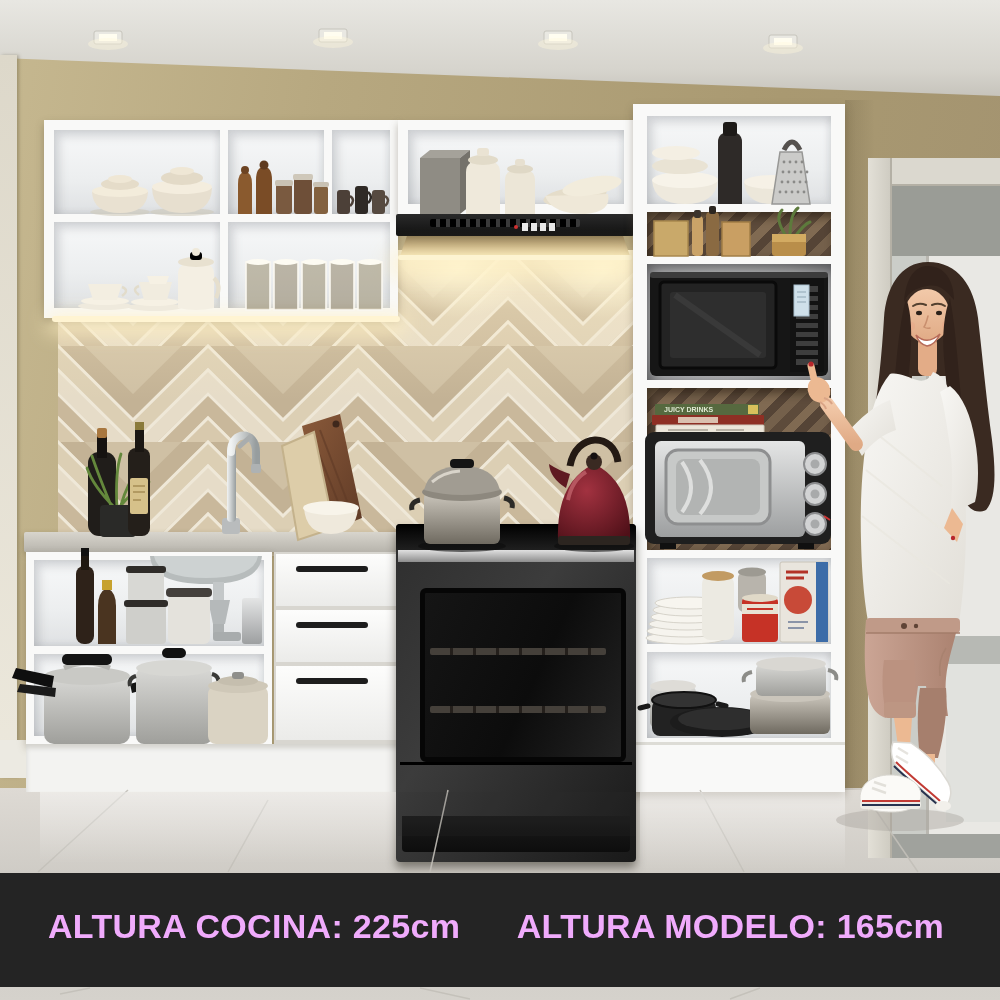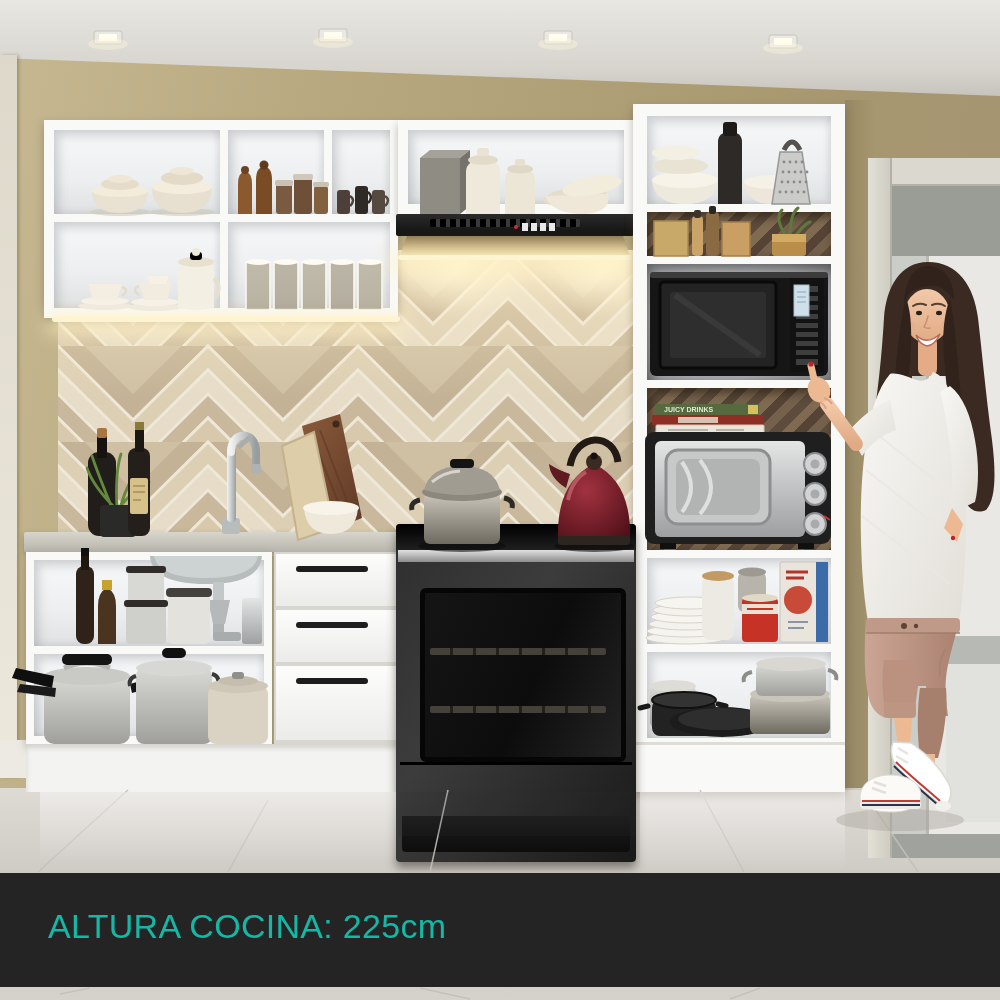--- a/index.html
+++ b/index.html
@@ -73,21 +73,21 @@
   #oven-window{left:420px;top:588px;width:196px;height:164px;border:5px solid #060606;border-radius:6px;
       background:linear-gradient(115deg,#151515 0%,#0c0c0c 55%,#232323 100%);}
   .oven-rack{position:absolute;left:430px;width:176px;height:7px;
       background:repeating-linear-gradient(90deg,#45403a 0 20px,#241f1b 20px 23px);border-radius:2px;}
   #oven-gap{left:400px;top:762px;width:232px;height:3px;background:#000;}
   #stove-drawer{left:402px;top:816px;width:228px;height:36px;background:linear-gradient(180deg,#1c1c1c,#0d0d0d);border-radius:0 0 4px 4px;}
   
   #banner{left:0;top:873px;width:1000px;height:114px;background:#242424;
       display:flex;align-items:center;justify-content:space-between;
       padding:0 56px 8px 48px;box-sizing:border-box;z-index:60;}
-  .banner-text{color:#14b8a6;font-size:34px;font-weight:400;letter-spacing:.3px;white-space:nowrap;}
+  .banner-text{color:#f0abfc;font-size:34px;font-weight:700;letter-spacing:.3px;white-space:nowrap;}
   svg{display:block;}
   #props,#woman{left:0;top:0;z-index:40;pointer-events:none;}
   #woman{z-index:50;}
 </style>
 </head>
 <body>
 
 <div id="stage">
 
   <div class="abs" id="wall"></div>
@@ -664,15 +664,16 @@
         <rect x="860" y="800" width="61" height="9" rx="4" fill="#ecebe5"></rect>
         <path d="M862,801 h58" stroke="#c23b34" stroke-width="1.8"></path>
           <path d="M862,805 h58" stroke="#27324e" stroke-width="1.8"></path>
         <path d="M874,782 l12,4 M872,788 l14,5" stroke="#e2e0da" stroke-width="2.5"></path>
       </g>
     </g>
   </svg>
 
   <div class="abs" id="banner">
     <span class="banner-text">ALTURA COCINA: 225cm</span>
+    <span class="banner-text">ALTURA MODELO: 165cm</span>
   </div>
 
 </div>
 
 </body></html>

